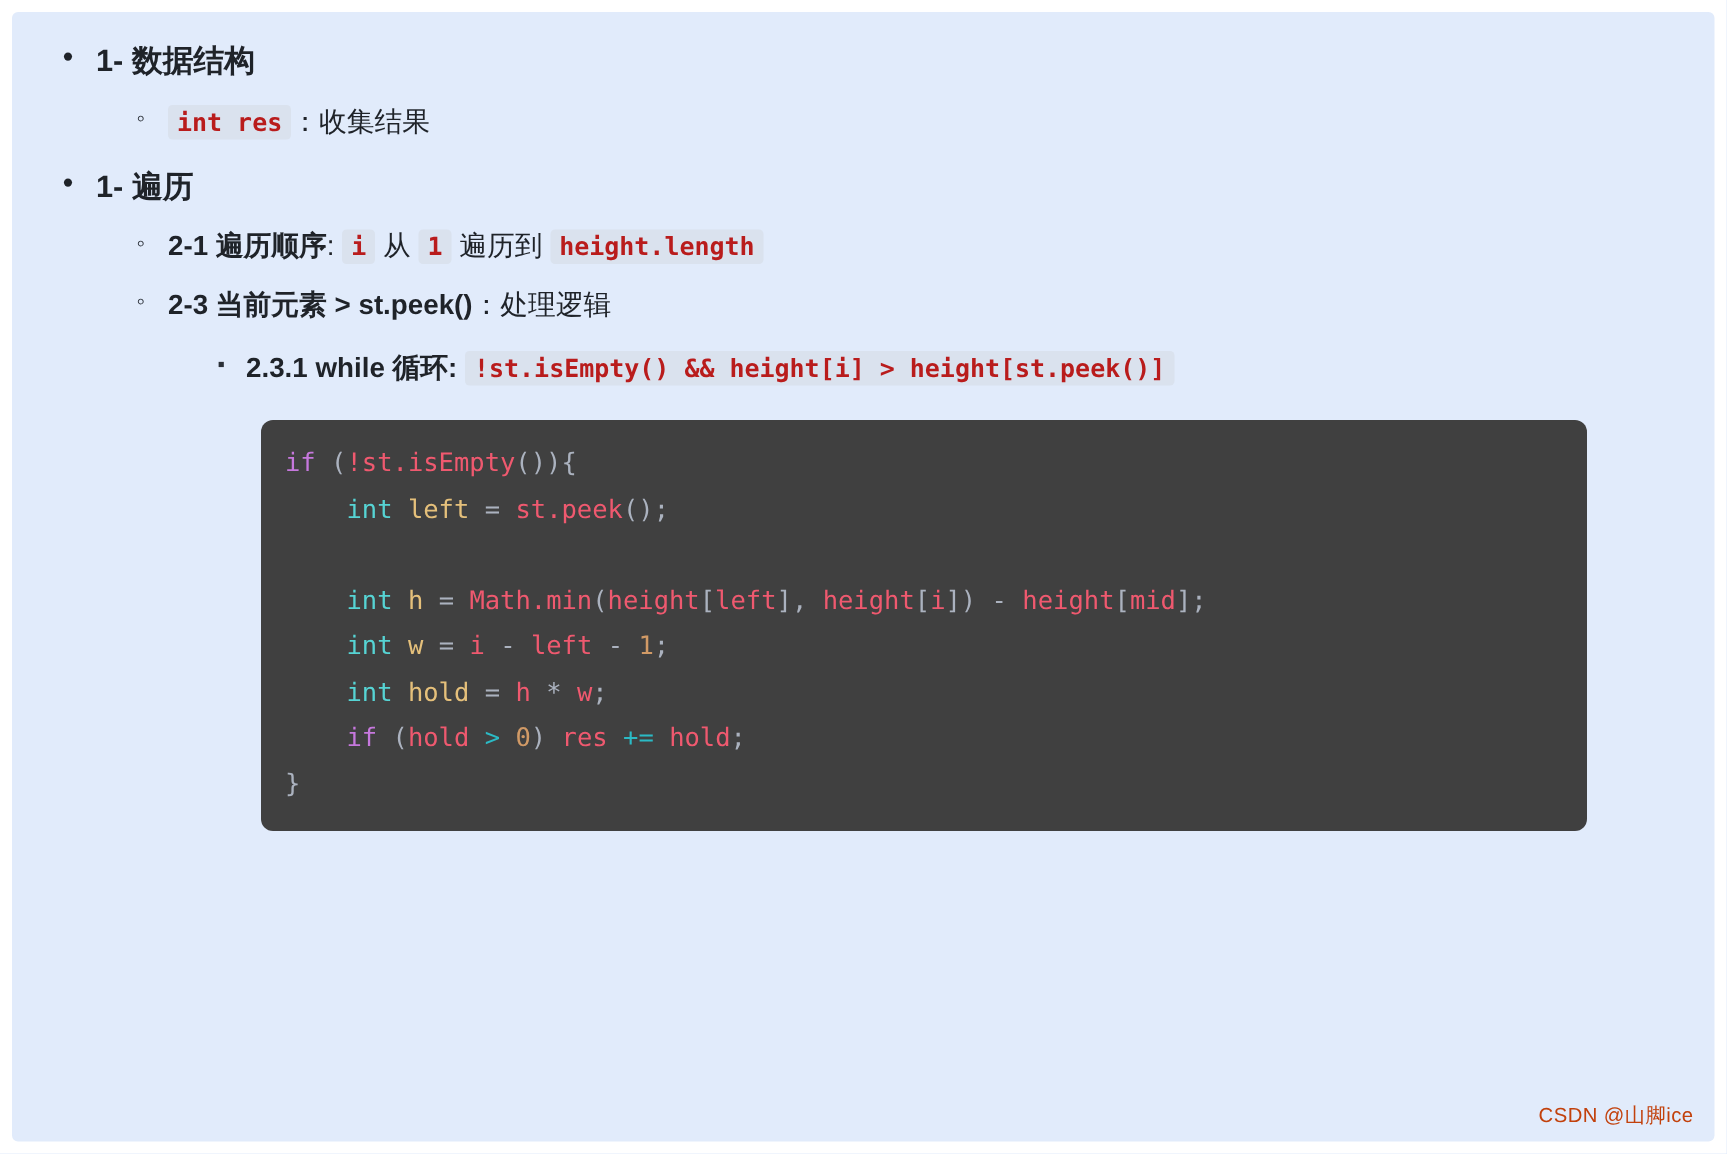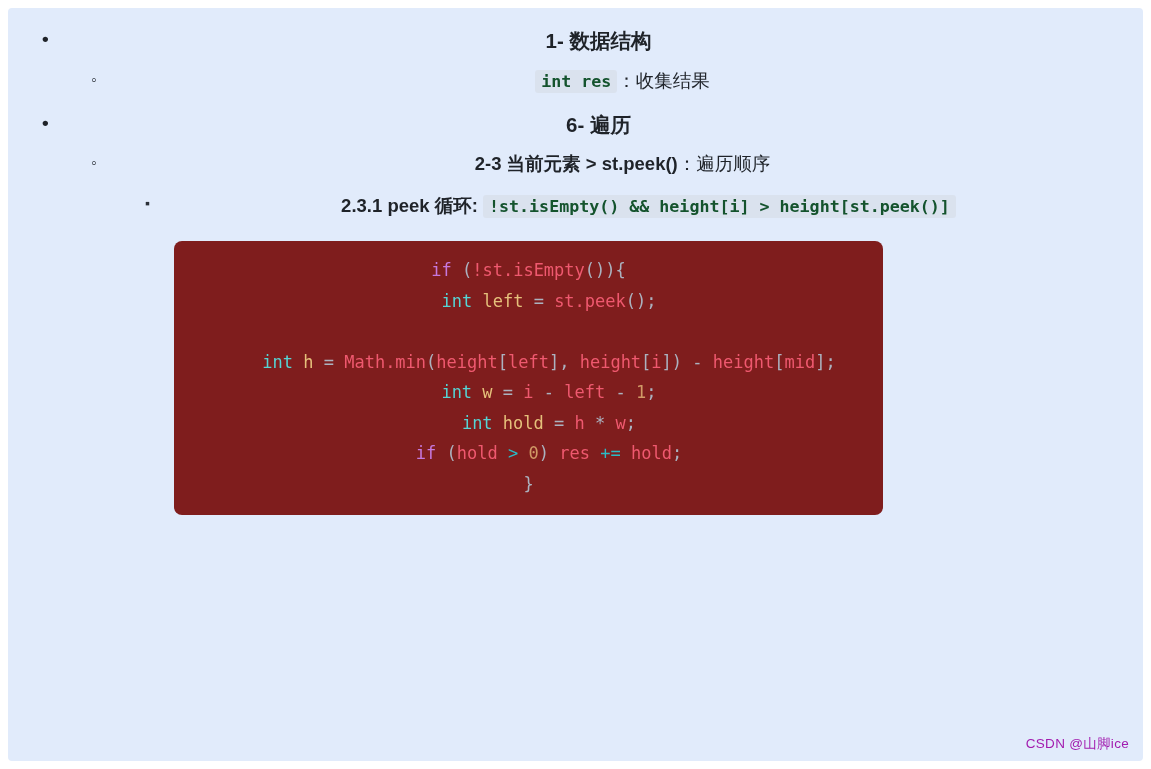--- a/index.html
+++ b/index.html
@@ -17,21 +17,20 @@
   .page {
     position: relative;
     width: 1135px;
     height: 753px;
     margin: 8px auto 0 auto;
     background: #e1ebfb;
     border-radius: 4px;
     box-sizing: border-box;
     padding: 20px 10px 10px 10px;
     overflow: hidden;
-    text-align: center;
   }
 
   
   ul.lvl1, ul.lvl2, ul.lvl3 {
     list-style: none;
     margin: 0;
     padding: 0;
   }
   ul.lvl1 { padding-left: 46px; }
   ul.lvl2 { padding-left: 48px; }
@@ -95,37 +94,37 @@
     display: block;
   }
 
   .b { font-weight: bold; }
   .n { font-weight: normal; }
 
   
   code.chip {
     font-family: "DejaVu Sans Mono", "Liberation Mono", monospace;
     background: #dae2ee;
-    color: #14532d;
+    color: #b91c1c;
     font-weight: bold;
     font-size: 0.92em;
     padding: 2px 6px;
     border-radius: 3px;
     white-space: pre;
     letter-spacing: 0px;
   }
   li.l2 code.chip, li.l3 code.chip {
     font-size: 0.90em;
   }
 
   
   .codeblock {
     margin: 22px 0 0 156px;
-    width: 709px;
-    background: #7f1d1d;
+    width: 884px;
+    background: #404040;
     border-radius: 8px;
     padding: 14px 0 16px 0;
     box-sizing: border-box;
   }
   .codeblock pre {
     margin: 0;
     padding: 0 16px;
     font-family: "DejaVu Sans Mono", "Liberation Mono", monospace;
     font-size: 17px;
     line-height: 30.5px;
@@ -140,21 +139,21 @@
   .tk-num  { color: #d19a66; }
   .tk-op   { color: #2bbac5; }
   .tk-punc { color: #abb2bf; }
 
   
   .watermark {
     position: absolute;
     right: 14px;
     bottom: 8px;
     font-size: 13.5px;
-    color: #a21caf;
+    color: #c2410c;
     font-family: "Liberation Sans", sans-serif;
     letter-spacing: 0.3px;
   }
 </style>
 </head>
 <body>
 
 <div class="page">
 
   <ul class="lvl1">
@@ -168,36 +167,46 @@
         <li class="l2">
           <span class="row">
             <code class="chip">int res</code><span>：</span><span>收集结果</span>
           </span>
         </li>
       </ul>
     </li>
 
     <li class="l1" style="margin-top:18px;">
       <span class="row">
-        <span>6- 遍历</span>
+        <span>1- 遍历</span>
       </span>
 
       <ul class="lvl2">
-
-
 
         <li class="l2">
           <span class="row">
-            <span class="b">2-3 当前元素 &gt; st.peek()</span><span class="n">：</span><span class="n">遍历顺序</span>
+            <span class="b">2-1 遍历顺序</span><span>:</span>
+            <code class="chip">i</code>
+            <span>从</span>
+            <code class="chip">1</code>
+            <span>遍历到</span>
+            <code class="chip">height.length</code>
+          </span>
+        </li>
+
+
+        <li class="l2">
+          <span class="row">
+            <span class="b">2-3 当前元素 &gt; st.peek()</span><span class="n">：</span><span class="n">处理逻辑</span>
           </span>
 
           <ul class="lvl3">
             <li class="l3">
               <span class="row">
-                <span class="b">2.3.1 peek 循环:</span>
+                <span class="b">2.3.1 while 循环:</span>
                 <code class="chip">!st.isEmpty() &amp;&amp; height[i] &gt; height[st.peek()]</code>
               </span>
             </li>
           </ul>
         </li>
 
       </ul>
     </li>
   </ul>
 

